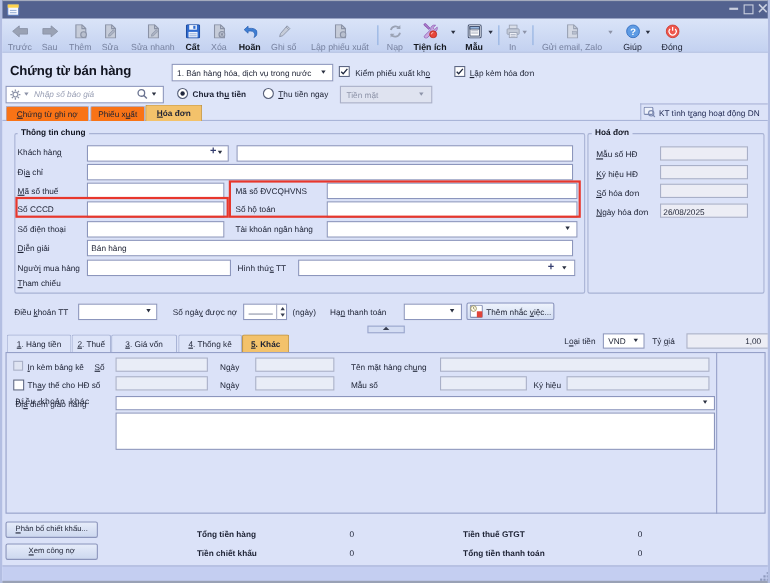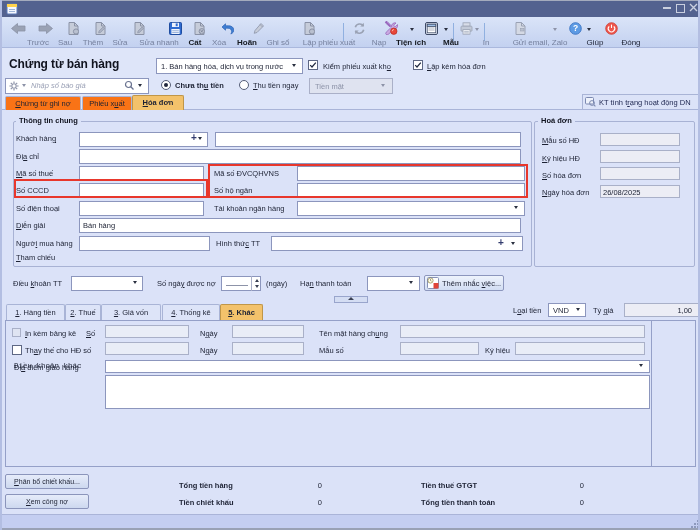--- a/index.html
+++ b/index.html
@@ -8,21 +8,21 @@
        border-left:2px solid #b3bee2;border-right:2px solid #b3bee2;box-sizing:border-box;}
   .abs{position:absolute;}
   .lbl{position:absolute;font-size:7.5px;color:#1c2133;white-space:nowrap;line-height:9px;}
   .fld{position:absolute;background:#fff;border:1px solid #8c96bd;box-sizing:border-box;}
   .dfld{position:absolute;background:#e9edf7;border:1px solid #a9b0c8;box-sizing:border-box;}
   .arr{position:absolute;width:0;height:0;border-left:2.5px solid transparent;border-right:2.5px solid transparent;border-top:3.5px solid #2a3040;}
   .garr{border-top-color:#8d93a8;}
   u{text-decoration-thickness:1px;text-underline-offset:1px;}
   .grp{position:absolute;border:1px solid #a8b2d4;border-radius:2px;}
   .grpt{position:absolute;font-size:7.5px;font-weight:bold;color:#10131f;background:#dbe2f8;padding:0 3px;line-height:8px;}
-  .tbi{position:absolute;text-align:center;font-size:8px;color:#76819e;line-height:9px;padding-left:20px;}
+  .tbi{position:absolute;text-align:center;font-size:8px;color:#76819e;line-height:9px;}
   .tbi.on{color:#1c2133;}
   .tbi.bold{font-weight:bold;color:#14181f;}
   .sep{position:absolute;width:1px;background:#90b0e0;top:23px;height:18px;}
   .redbox{position:absolute;border:2px solid #e8372c;box-sizing:border-box;}
   .tab1{position:absolute;top:96px;height:14px;background:#f97316;border:1px solid #a9b4d6;border-bottom:none;box-sizing:border-box;font-size:7.5px;color:#1c2133;text-align:center;line-height:13px;border-radius:2px 2px 0 0;}
   .tab2{position:absolute;top:304px;height:16px;background:#dde4f8;border:1px solid #a9b4d6;border-bottom:none;box-sizing:border-box;font-size:7.5px;color:#1c2133;text-align:center;line-height:15px;border-radius:2px 2px 0 0;}
   .atab{background:#f3c26b !important;border-color:#c09648 !important;font-weight:bold;}
   .cb{position:absolute;width:10px;height:10px;background:#fff;border:1px solid #5d6784;box-sizing:border-box;}
   .btn{position:absolute;background:linear-gradient(#e6ecfa,#cdd8ef);border:1px solid #8b95bb;border-radius:2px;box-sizing:border-box;font-size:7px;color:#1c2133;text-align:center;}
 </style>
@@ -237,21 +237,21 @@
   <div class="arr" style="left:196px;top:137px;"></div>
   <div class="fld" style="left:213px;top:132px;width:306px;height:15px;"></div>
   <div class="lbl" style="left:14px;top:152px;">Đị<u>a</u> chỉ</div>
   <div class="fld" style="left:77px;top:149px;width:442px;height:15px;"></div>
   <div class="lbl" style="left:14px;top:169px;"><u>M</u>ã số thuế</div>
   <div class="fld" style="left:77px;top:166px;width:125px;height:15px;"></div>
   <div class="lbl" style="left:212px;top:169px;">Mã số ĐVCQHVNS</div>
   <div class="fld" style="left:295px;top:166px;width:228px;height:15px;"></div>
   <div class="lbl" style="left:14px;top:186px;">Số CCCD</div>
   <div class="fld" style="left:77px;top:183px;width:125px;height:15px;"></div>
-  <div class="lbl" style="left:212px;top:186px;">Số hộ ngân</div>
+  <div class="lbl" style="left:212px;top:186px;">Số hộ toán</div>
   <div class="fld" style="left:295px;top:183px;width:228px;height:15px;"></div>
   <div class="redbox" style="left:12px;top:179px;width:194px;height:19px;"></div>
   <div class="redbox" style="left:206px;top:164px;width:320px;height:34px;"></div>
   <div class="lbl" style="left:14px;top:204px;">Số điện thoại</div>
   <div class="fld" style="left:77px;top:201px;width:125px;height:15px;"></div>
   <div class="lbl" style="left:212px;top:204px;">Tài khoản ngân hàng</div>
   <div class="fld" style="left:295px;top:201px;width:228px;height:15px;"></div>
   <div class="arr" style="left:512px;top:206px;"></div>
   <div class="lbl" style="left:14px;top:221px;"><u>D</u>iễn giải</div>
   <div class="fld" style="left:77px;top:218px;width:442px;height:15px;"></div>

